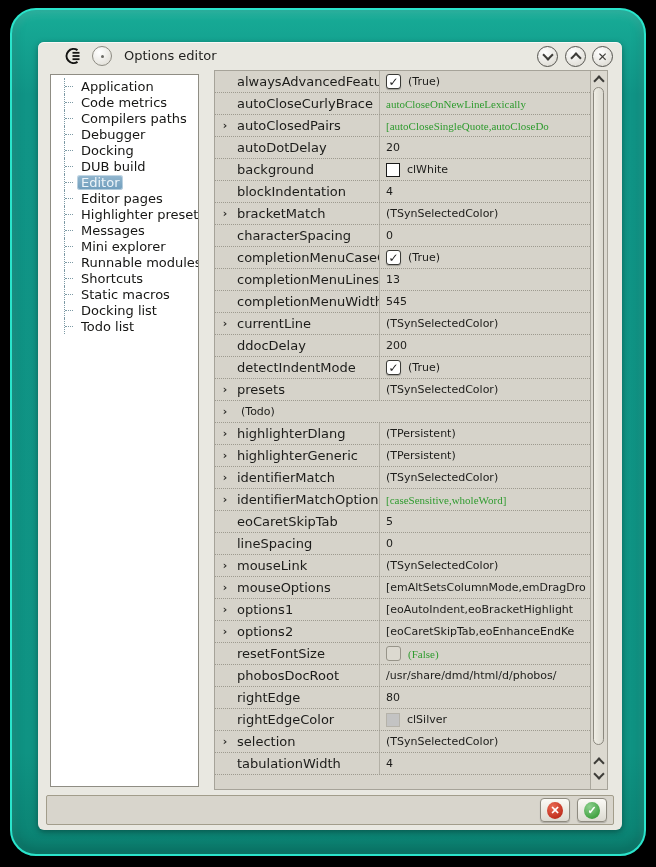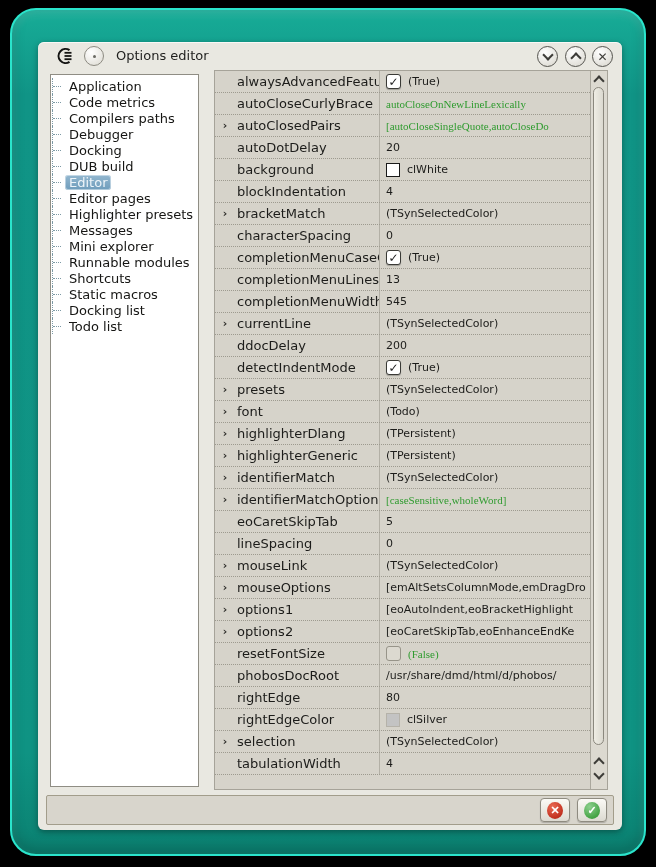--- a/index.html
+++ b/index.html
@@ -3,38 +3,38 @@
 <meta charset="utf-8">
 <style>
   html,body{margin:0;padding:0;width:656px;height:867px;background:#000;overflow:hidden;
     font-family:"DejaVu Sans","Liberation Sans",sans-serif;}
   .frame{position:absolute;left:10px;top:8px;width:632px;height:844px;border-radius:26px;
     border:2px solid #2ae4cb;background:linear-gradient(180deg,#17ac97 0%,#109486 10%,#0f9383 88%,#0b8171 100%);
     box-shadow:inset 0 -6px 14px rgba(0,0,0,.18), inset 0 4px 10px rgba(255,255,255,.12);}
   .window{position:absolute;left:26px;top:32px;width:584px;height:788px;background:#e9e8e1;
     border-radius:6px;box-shadow:0 2px 6px rgba(0,0,0,.35), inset 0 1px 0 rgba(255,255,255,.7);}
   
-  .titlebar{position:absolute;left:4px;top:0;right:0;height:28px;}
+  .titlebar{position:absolute;left:12px;top:0;right:0;height:28px;}
   .appicon{position:absolute;left:14px;top:5px;width:20px;height:18px;}
   .menubtn{position:absolute;left:42px;top:4px;width:20px;height:20px;border-radius:50%;
     background:radial-gradient(circle at 35% 30%,#ffffff,#dcdad1);border:1px solid #8d8b82;box-sizing:border-box;}
   .menubtn i{position:absolute;left:8px;top:8px;width:3px;height:3px;border-radius:50%;background:#6a6a64;}
   .title{position:absolute;left:74px;top:0;height:28px;line-height:28px;font-size:13px;color:#1f1f1d;}
   .wbtn{position:absolute;top:4px;width:21px;height:21px;border-radius:50%;box-sizing:border-box;
     background:radial-gradient(circle at 38% 30%,#ffffff,#d7d5cc);border:1px solid #55544f;
     display:flex;align-items:center;justify-content:center;}
   .wbtn.minimize{right:64px}.wbtn.maximize{right:36px}.wbtn.close{right:9px}
   .chev{display:block;width:6px;height:6px;border-left:2px solid #3d3c38;border-top:2px solid #3d3c38;}
   .chev.up{transform:translateY(1px) rotate(45deg)}
   .chev.down{transform:translateY(-2px) rotate(225deg)}
   .xglyph{font-size:12px;font-weight:bold;color:#3d3c38;line-height:1;}
   
   .sidebar{position:absolute;left:12px;top:32px;width:149px;height:713px;background:#fff;
     border:1px solid #8f8d84;box-sizing:border-box;overflow:hidden;}
-  .tree{padding:3px 0 0 1px;}
+  .tree{padding:3px 0 0 13px;}
   .titem{height:16px;display:flex;align-items:center;font-size:13px;color:#161614;white-space:nowrap;}
   .tick{width:12px;height:16px;border-left:1px dotted #7d9aa5;position:relative;flex:none;}
   .tick::after{content:"";position:absolute;left:0;top:8px;width:8px;border-top:1px dotted #7d9aa5;}
   .tlabel{padding:0 4px;border-radius:3px;line-height:15px;}
   .sellabel{background:linear-gradient(180deg,#93b7cf,#6f9dbc);color:#edf4f9;
     box-shadow:inset 0 0 0 1px rgba(255,255,255,.45);}
   
   .grid{position:absolute;left:176px;top:28px;width:394px;height:720px;background:#d6d3ca;
     border:1px solid #a6a399;box-sizing:border-box;overflow:hidden;}
   .rows{position:absolute;left:0;top:0;right:17px;bottom:0;overflow:hidden;}
@@ -270,21 +270,20 @@
           </div>
           <div class="prow">
             <div class="gut">›</div>
             <div class="pname">presets</div>
             <div class="pval">
               <span class="vtext">(TSynSelectedColor)</span>
             </div>
           </div>
           <div class="prow">
             <div class="gut">›</div>
-            <div class="pname">font</div>
             <div class="pval">
               <span class="vtext">(Todo)</span>
             </div>
           </div>
           <div class="prow">
             <div class="gut">›</div>
             <div class="pname">highlighterDlang</div>
             <div class="pval">
               <span class="vtext">(TPersistent)</span>
             </div>

